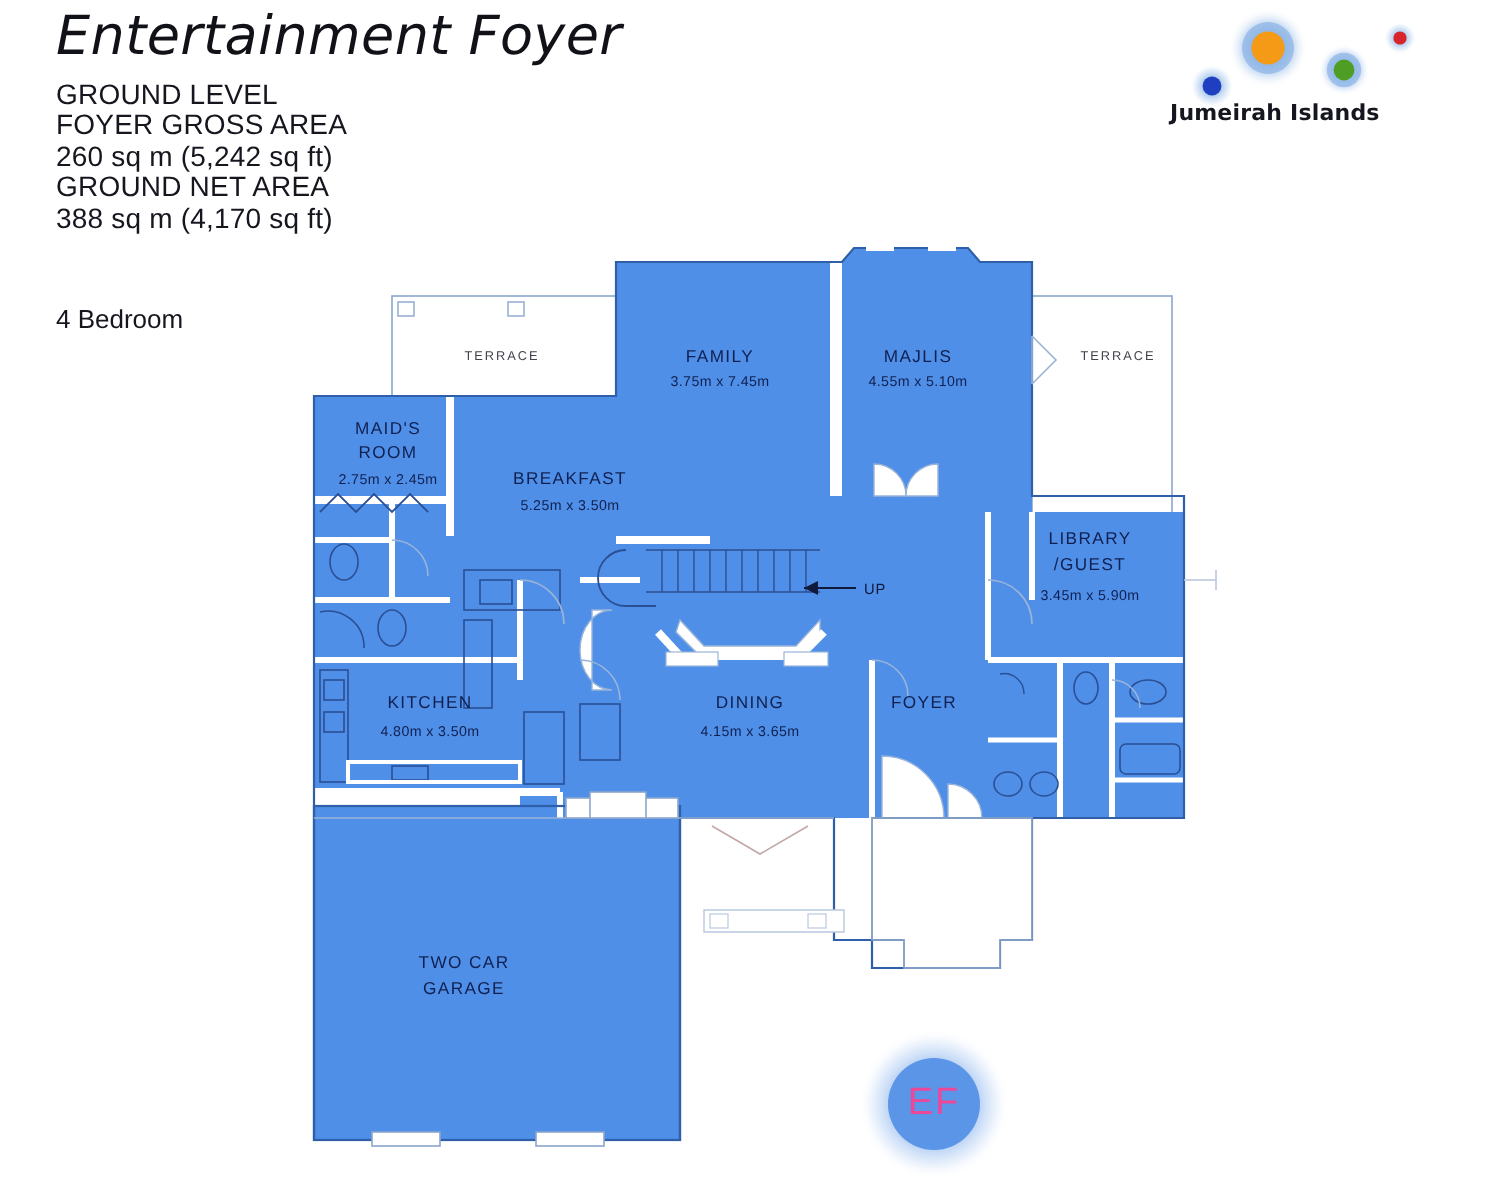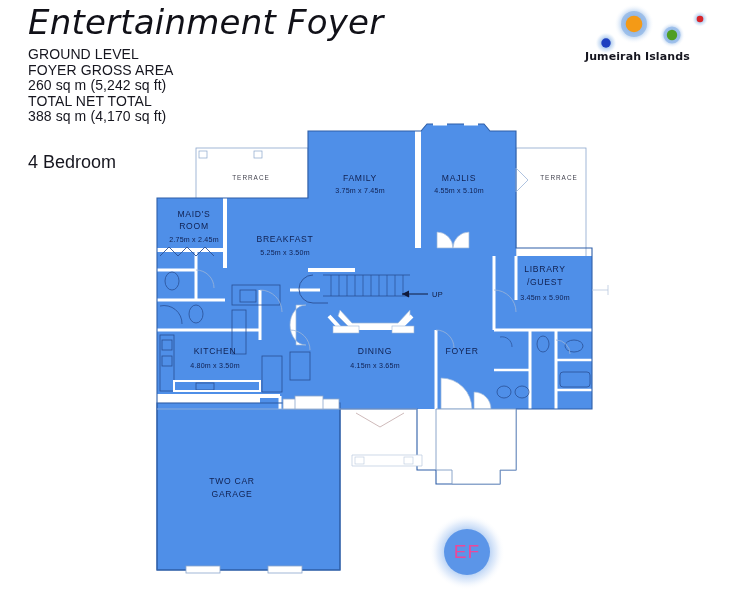--- a/index.html
+++ b/index.html
@@ -20,39 +20,39 @@
   
   #header-block {
     position: absolute;
     left: 28px;
     top: 4px;
     width: 360px;
   }
   #plan-title {
     font-family: "DejaVu Sans", sans-serif;
     font-style: italic;
-    font-size: 34px;
+    font-size: 27px;
     font-weight: 400;
     letter-spacing: 0.2px;
     color: #111118;
     margin: 0 0 6px 0;
     line-height: 1.1;
   }
   .hdr-line {
     font-size: 14px;
     line-height: 15.5px;
     color: #16161f;
     letter-spacing: 0.1px;
     white-space: nowrap;
   }
   #bedroom-count {
     position: absolute;
     left: 28px;
     top: 152px;
-    font-size: 18px;
+    font-size: 13px;
     color: #16161f;
   }
 
   
   #logo-block {
     position: absolute;
     right: 8px;
     top: 2px;
     width: 162px;
     height: 82px;
@@ -131,21 +131,21 @@
   }
 </style>
 </head>
 <body>
 
 <div id="header-block">
   <h1 id="plan-title">Entertainment Foyer</h1>
   <div class="hdr-line">GROUND LEVEL</div>
   <div class="hdr-line">FOYER GROSS AREA</div>
   <div class="hdr-line">260 sq m (5,242 sq ft)</div>
-  <div class="hdr-line">TOTAL NET TOTAL</div>
+  <div class="hdr-line">GROUND NET AREA</div>
   <div class="hdr-line">388 sq m (4,170 sq ft)</div>
 </div>
 <div id="bedroom-count">4 Bedroom</div>
 
 <div id="logo-block">
   <svg id="logo-marks" viewBox="0 0 162 52">
     <defs>
       <radialGradient id="haloOrange" cx="50%" cy="50%" r="50%">
         <stop offset="38%" stop-color="#7fa9e2" stop-opacity="0.85"></stop>
         <stop offset="70%" stop-color="#b9d2f0" stop-opacity="0.55"></stop>

